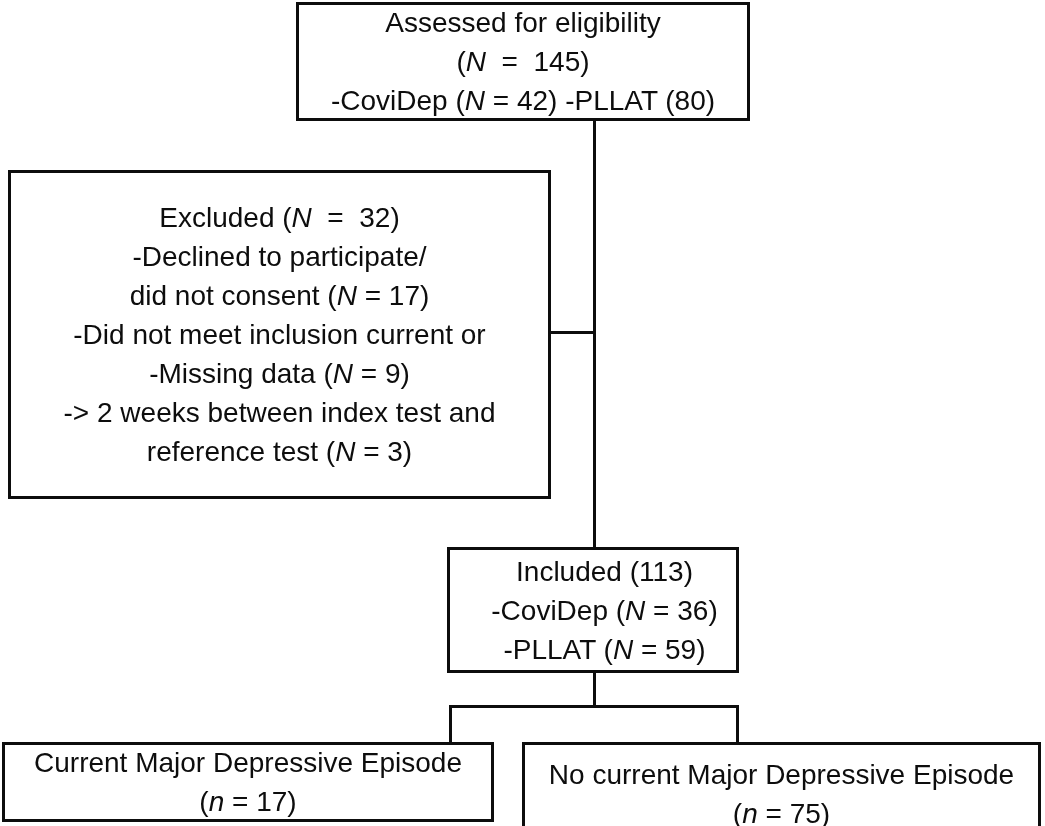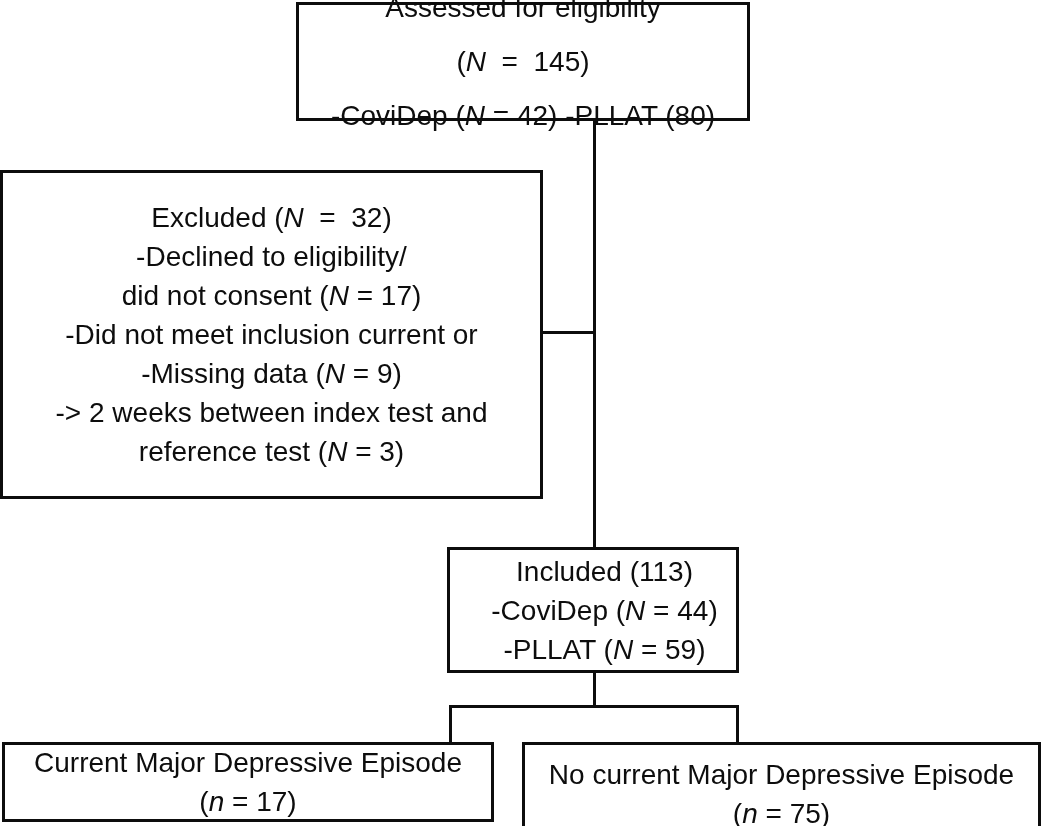--- a/index.html
+++ b/index.html
@@ -35,22 +35,22 @@
   }
   .box em {
     font-style: italic;
   }
   .connector {
     position: absolute;
     background: #0d0d0d;
     z-index: 1;
   }
   
-  .box-assessed { left: 296px; top: 2px;   width: 454px; height: 119px; gap: 15px; }
-  .box-excluded { left: 0px;   top: 170px; width: 543px; height: 329px; }
+  .box-assessed { left: 296px; top: 2px;   width: 454px; height: 119px; }
+  .box-excluded { left: 8px;   top: 170px; width: 543px; height: 329px; }
   .box-included { left: 447px; top: 547px; width: 292px; height: 126px; padding-left: 23px; }
   .box-mde      { left: 2px;   top: 742px; width: 492px; height: 80px; }
   .box-no-mde   { left: 522px; top: 742px; width: 519px; height: 104px; }
   
   .conn-main-vertical      { left: 593px; top: 121px; width: 3px;   height: 427px; }
   .conn-excluded-branch    { left: 541px; top: 331px; width: 53px;  height: 3px;   }
   .conn-included-stem      { left: 593px; top: 671px; width: 3px;   height: 37px;  }
   .conn-split-bar          { left: 449px; top: 705px; width: 290px; height: 3px;   }
   .conn-left-drop          { left: 449px; top: 705px; width: 3px;   height: 39px;  }
   .conn-right-drop         { left: 736px; top: 705px; width: 3px;   height: 39px;  }
@@ -61,31 +61,31 @@
 <div class="canvas">
 
   <div class="box box-assessed">
       <div class="line"><span>Assessed for eligibility</span></div>
       <div class="line"><span>(</span><em>N</em><span>  =  145)</span></div>
       <div class="line"><span>-CoviDep (</span><em>N</em><span> = 42) -PLLAT (80)</span></div>
     </div>
 
   <div class="box box-excluded">
       <div class="line"><span>Excluded (</span><em>N</em><span>  =  32)</span></div>
-      <div class="line"><span>-Declined to eligibility/</span></div>
+      <div class="line"><span>-Declined to participate/</span></div>
       <div class="line"><span>did not consent (</span><em>N</em><span> = 17)</span></div>
       <div class="line"><span>-Did not meet inclusion current or</span></div>
       <div class="line"><span>-Missing data (</span><em>N</em><span> = 9)</span></div>
       <div class="line"><span>-&gt; 2 weeks between index test and</span></div>
       <div class="line"><span>reference test (</span><em>N</em><span> = 3)</span></div>
     </div>
 
   <div class="box box-included">
       <div class="line"><span>Included (113)</span></div>
-      <div class="line"><span>-CoviDep (</span><em>N</em><span> = 44)</span></div>
+      <div class="line"><span>-CoviDep (</span><em>N</em><span> = 36)</span></div>
       <div class="line"><span>-PLLAT (</span><em>N</em><span> = 59)</span></div>
     </div>
 
   <div class="box box-mde">
       <div class="line"><span>Current Major Depressive Episode</span></div>
       <div class="line"><span>(</span><em>n</em><span> = 17)</span></div>
     </div>
 
   <div class="box box-no-mde">
       <div class="line"><span>No current Major Depressive Episode</span></div>

